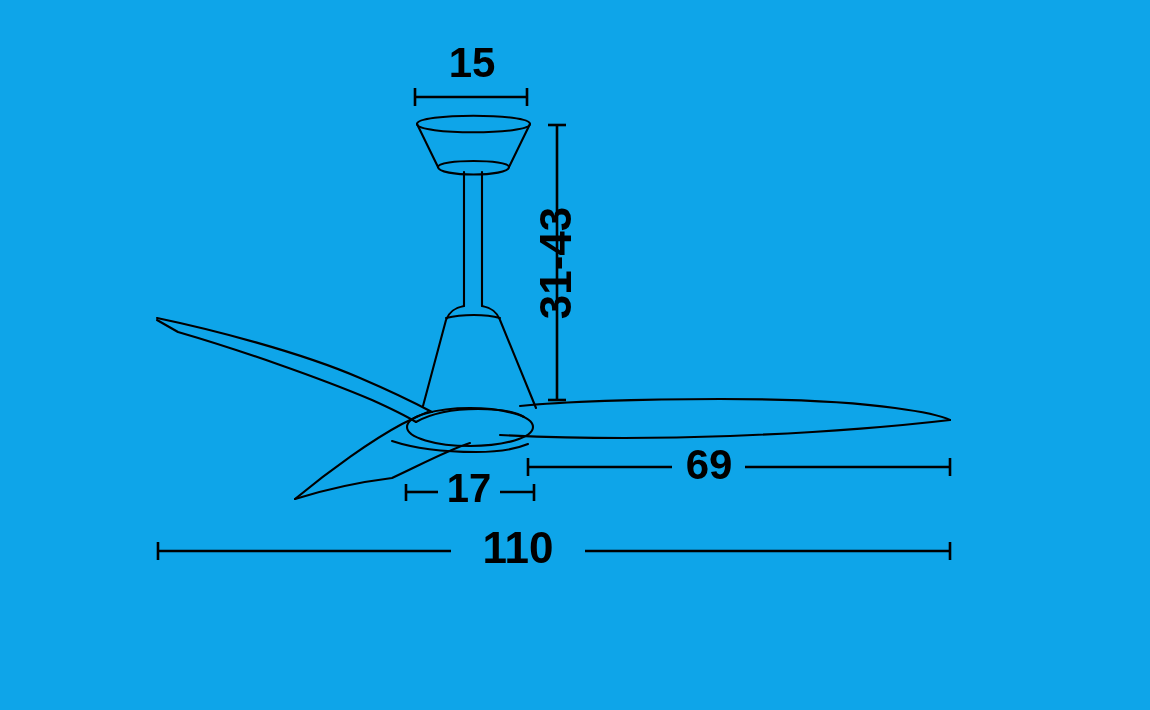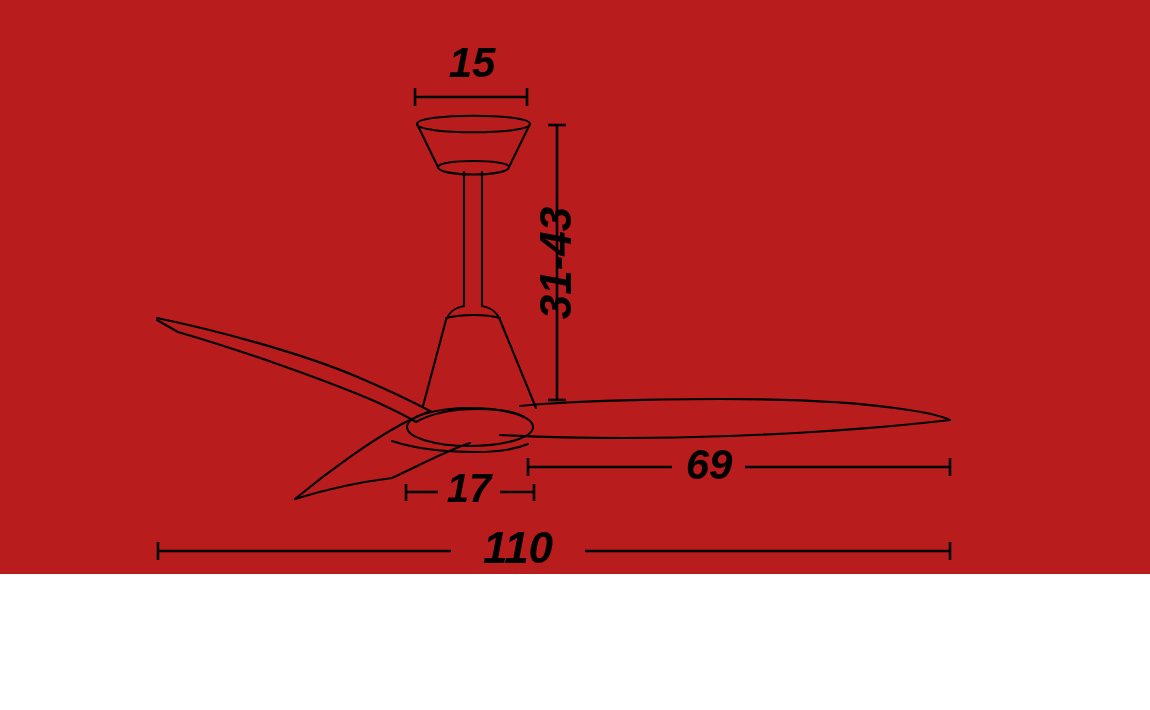--- a/index.html
+++ b/index.html
@@ -6,24 +6,23 @@
     margin: 0;
     padding: 0;
     background: #ffffff;
   }
   body {
     font-family: "Liberation Sans", sans-serif;
   }
   #drawing-root {
     position: relative;
     width: 1150px;
-    height: 574px;
-    background: #b91c1c;
+    height: 710px;
+    background: #0ea5e9;
     overflow: hidden;
-    font-style: italic;
   }
   #drawing-svg {
     position: absolute;
     left: 0;
     top: 0;
     width: 1150px;
     height: 710px;
     display: block;
   }
   .part-line {

